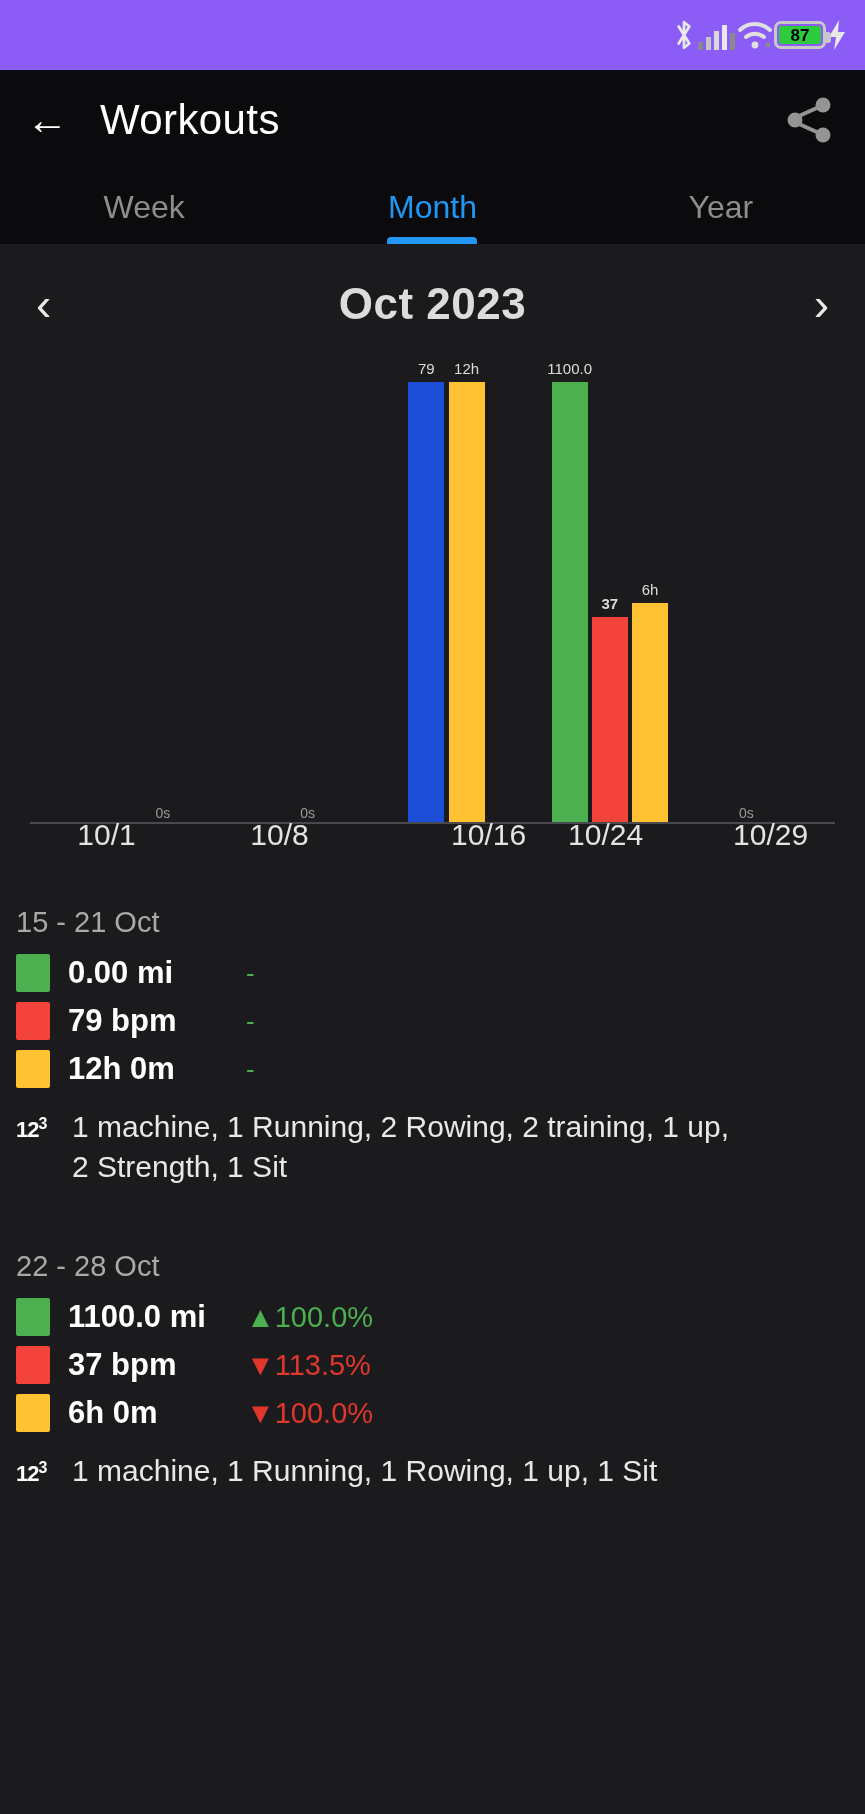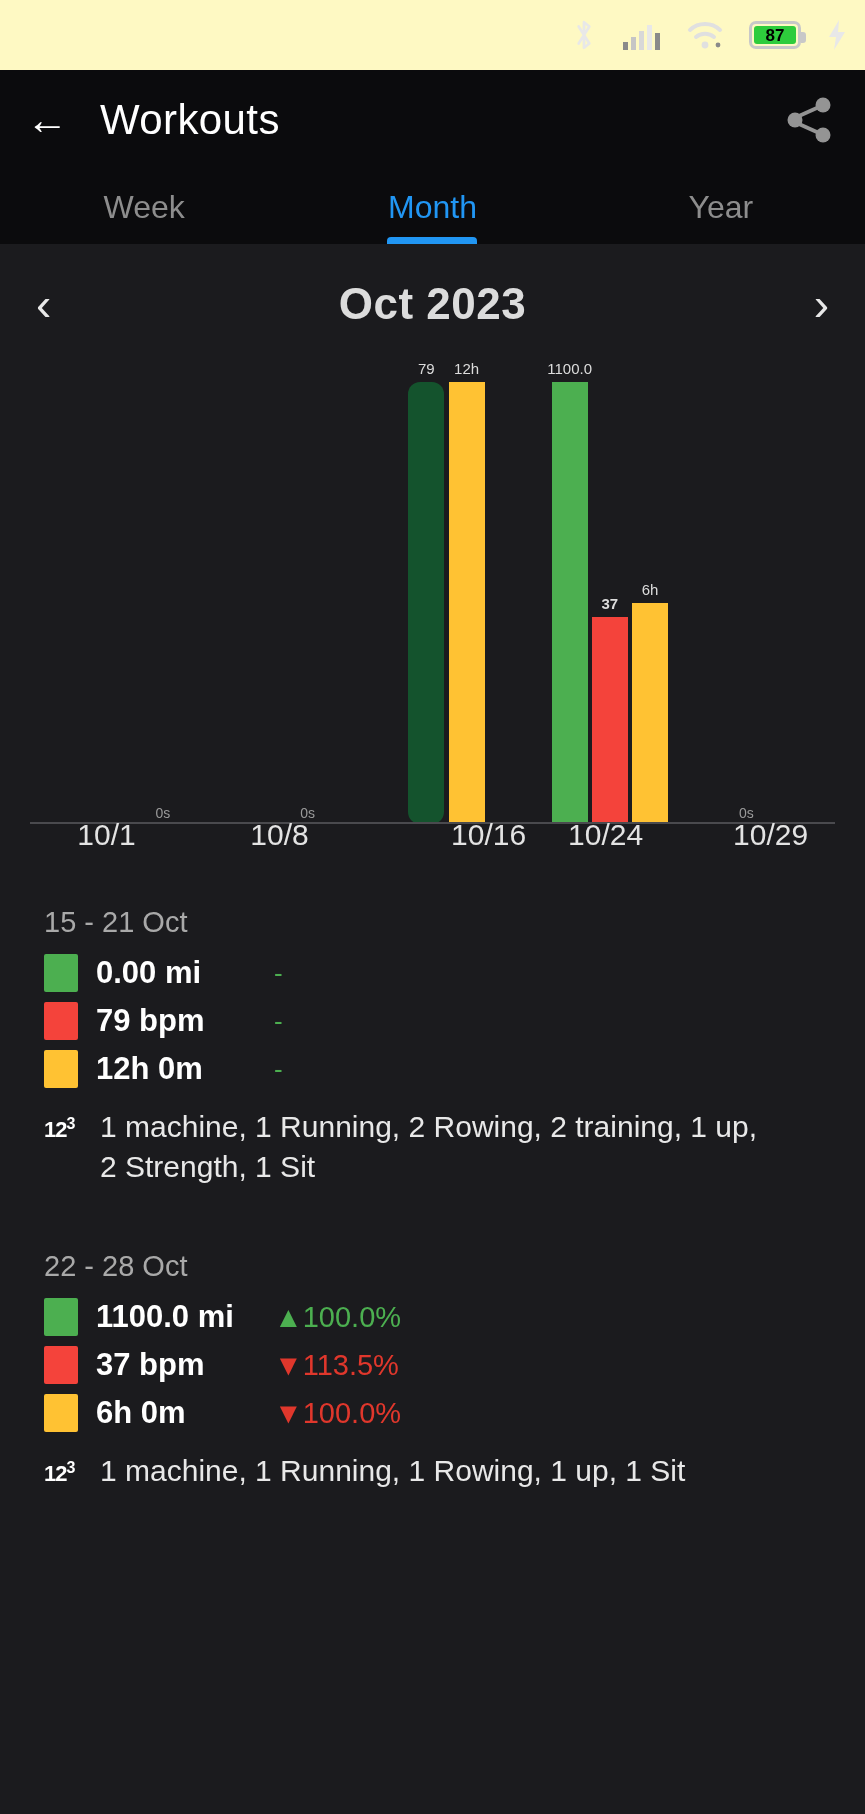--- a/index.html
+++ b/index.html
@@ -5,23 +5,23 @@
   * { box-sizing: border-box; margin: 0; padding: 0; }
   html, body {
     width: 865px; height: 1814px;
     background: #1b1b1e;
     font-family: "Liberation Sans", sans-serif;
     overflow: hidden;
   }
 
   
   .statusbar {
-    height: 70px; background: #fef9c3;
+    height: 70px; background: #8b5cf6;
     display: flex; align-items: center; justify-content: flex-end;
-    padding-right: 18px; gap: 26px;
+    padding-right: 18px; gap: 1px;
   }
   .sb-icon { display: flex; align-items: center; }
   .battery {
     position: relative; width: 52px; height: 28px;
     border: 3px solid #c8c8c8; border-radius: 7px;
     display: flex; align-items: center; justify-content: center;
   }
   .battery::after {
     content: ""; position: absolute; right: -8px; top: 8px;
     width: 5px; height: 11px; background: #c8c8c8; border-radius: 0 3px 3px 0;
@@ -98,21 +98,21 @@
   }
   .xticks {
     position: absolute; left: 0; right: 0; bottom: 12px; height: 46px;
   }
   .xtick {
     position: absolute; transform: translateX(-50%);
     color: #e3e3e3; font-size: 30px; top: 4px;
   }
 
   
-  .summaries { padding: 34px 30px 0 44px; }
+  .summaries { padding: 34px 30px 0 16px; }
   .summary-block { margin-bottom: 64px; }
   .range-title { color: #a9a9a9; font-size: 29px; margin-bottom: 10px; }
   .metric-row { display: flex; align-items: center; height: 48px; }
   .swatch { width: 34px; height: 38px; border-radius: 2px; flex: none; }
   .metric-value {
     color: #fff; font-size: 31px; font-weight: bold;
     margin-left: 18px; min-width: 178px;
   }
   .metric-delta { font-size: 29px; white-space: nowrap; }
   .metric-delta.up { color: #4caf50; }
@@ -188,21 +188,21 @@
 </div>
 
 <div class="monthnav">
   <div class="nav-chevron">‹</div>
   <div class="month-label">Oct 2023</div>
   <div class="nav-chevron right">›</div>
 </div>
 
 <div class="chart-wrap">
   <div class="plot" id="plot">
-      <div class="bar" style="left: 47%; height: 100%; background: #14532d; border-radius: 12px;">
+      <div class="bar" style="left: 47%; height: 100%; background: #1d4ed8;">
         <span class="bar-label">79</span>
       </div>
       <div class="bar" style="left: 52%; height: 100%; background: rgb(255, 194, 51);">
         <span class="bar-label">12h</span>
       </div>
       <div class="bar" style="left: 64.8%; height: 100%; background: rgb(76, 175, 80);">
         <span class="bar-label">1100.0</span>
       </div>
       <div class="bar" style="left: 69.8%; height: 46.8%; background: rgb(244, 67, 59); font-weight: bold;">
         <span class="bar-label">37</span>

